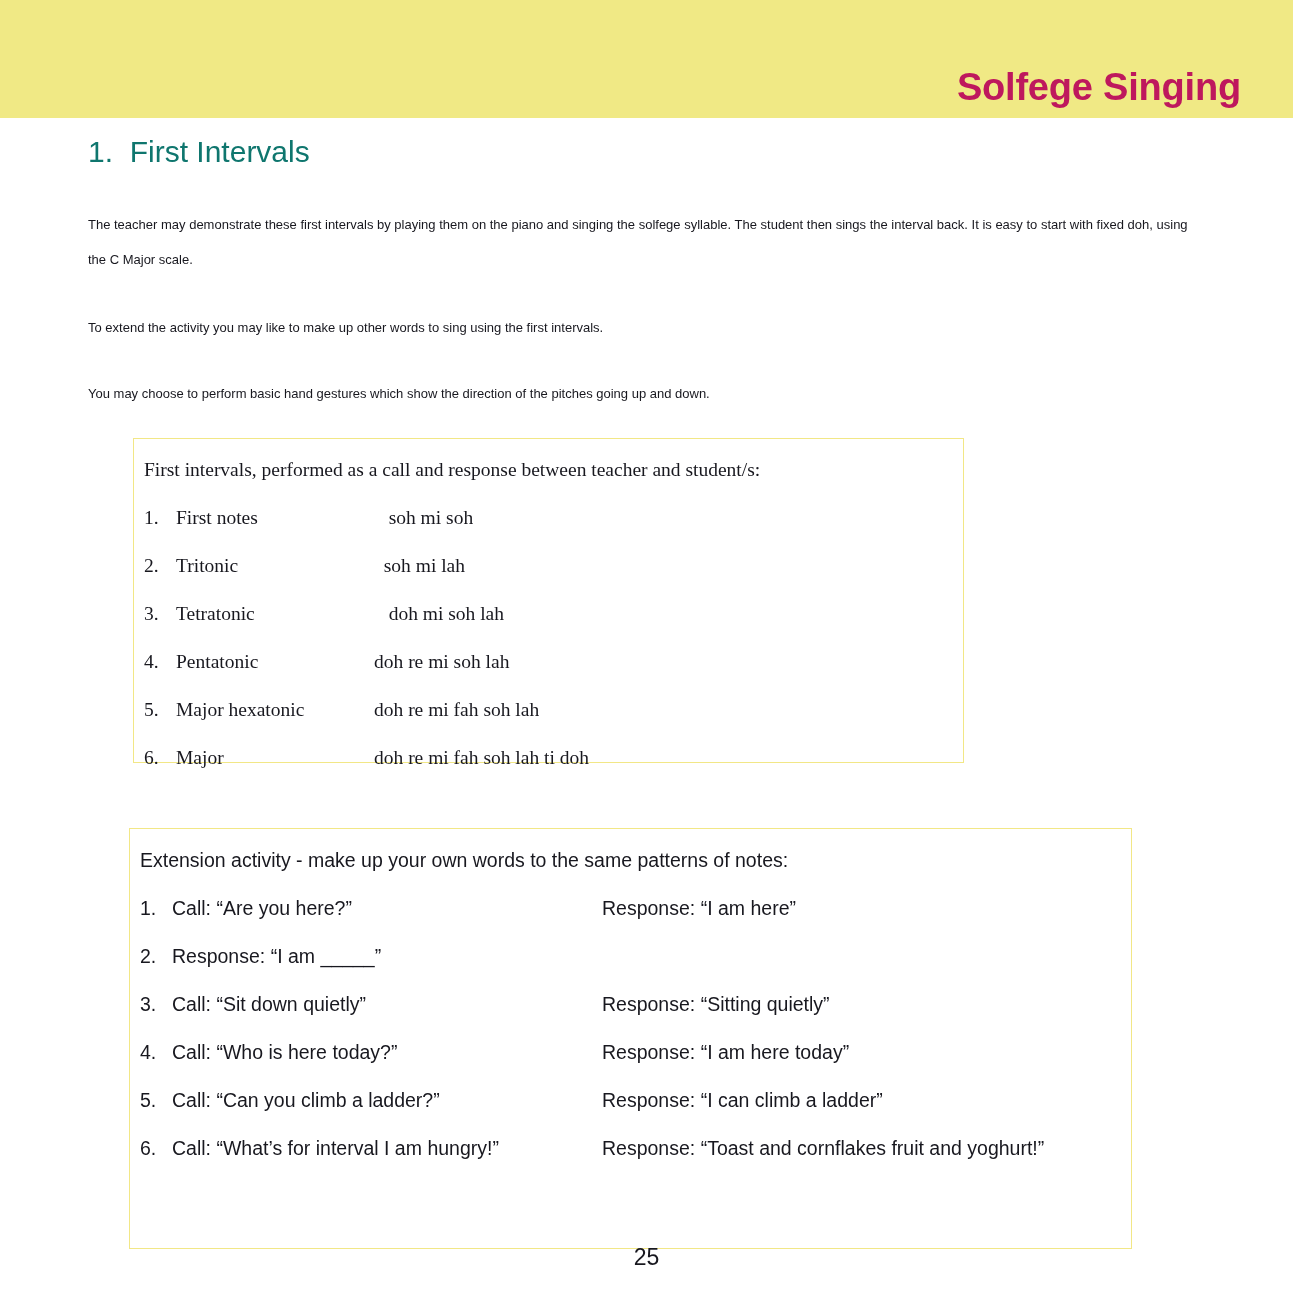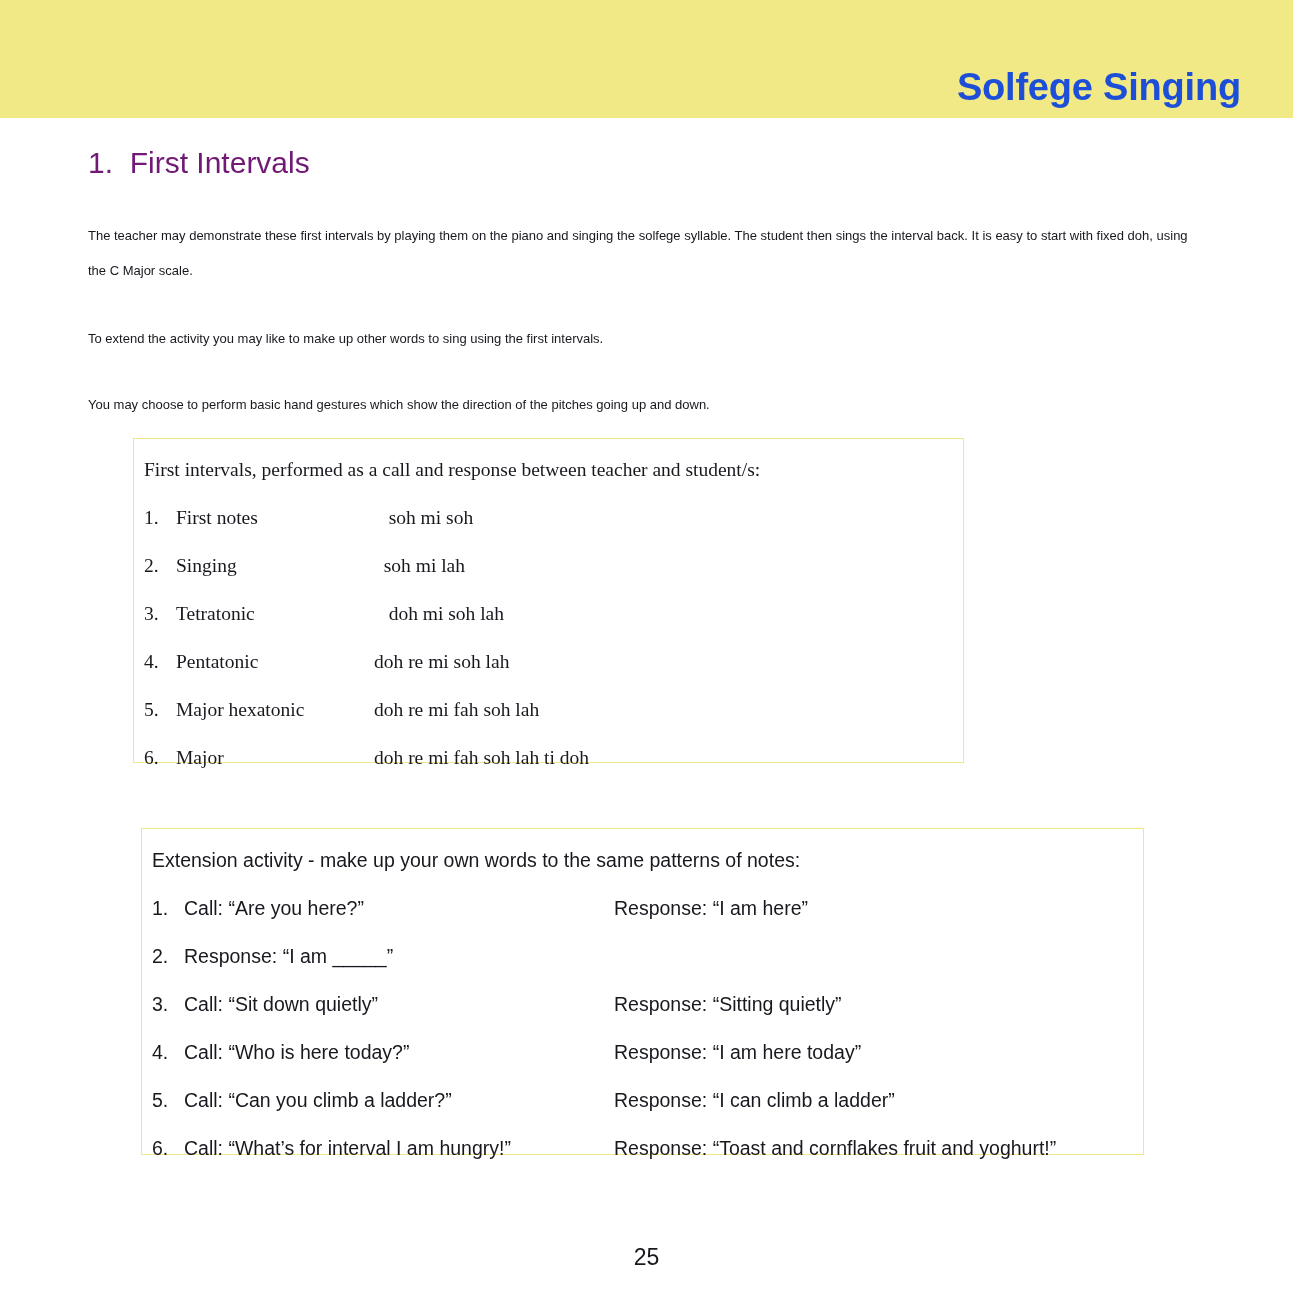--- a/index.html
+++ b/index.html
@@ -26,37 +26,37 @@
     background: #f0e985;
     box-sizing: border-box;
   }
   .header-title {
     position: absolute;
     right: 52px;
     bottom: 9px;
     font-size: 38px;
     font-weight: bold;
     letter-spacing: -0.2px;
-    color: #1d4ed8;
+    color: #be185d;
     white-space: nowrap;
   }
 
   
   .page-body {
     position: absolute;
     left: 0;
     top: 118px;
     width: 1293px;
   }
 
   .section-heading {
-    margin: 28px 0 0 88px;
+    margin: 17px 0 0 88px;
     font-size: 30px;
     font-weight: normal;
-    color: #701a75;
+    color: #0f766e;
     white-space: pre;
   }
 
   .para {
     margin: 0 0 0 88px;
     width: 1115px;
     font-size: 13px;
     line-height: 35px;
     color: #18181f;
   }
@@ -72,24 +72,24 @@
     box-sizing: border-box;
   }
   .box-intervals {
     left: 133px;
     top: 320px;
     width: 831px;
     height: 325px;
     font-family: Liberation Serif, serif;
   }
   .box-extension {
-    left: 141px;
+    left: 129px;
     top: 710px;
     width: 1003px;
-    height: 327px;
+    height: 421px;
   }
 
   .box-intro {
     font-size: 19.5px;
     color: #18181f;
     margin: 20px 0 0 10px;
     white-space: nowrap;
   }
 
   .item-list {
@@ -159,21 +159,21 @@
   <div class="note-box box-intervals">
     <div class="box-intro">First intervals, performed as a call and response between teacher and student/s:</div>
     <ul class="item-list">
       <li class="item-row">
         <span class="item-num">1.</span>
         <span class="item-name">First notes</span>
         <span class="item-value">   soh mi soh</span>
       </li>
       <li class="item-row">
         <span class="item-num">2.</span>
-        <span class="item-name">Singing</span>
+        <span class="item-name">Tritonic</span>
         <span class="item-value">  soh mi lah</span>
       </li>
       <li class="item-row">
         <span class="item-num">3.</span>
         <span class="item-name">Tetratonic</span>
         <span class="item-value">   doh mi soh lah</span>
       </li>
       <li class="item-row">
         <span class="item-num">4.</span>
         <span class="item-name">Pentatonic</span>

